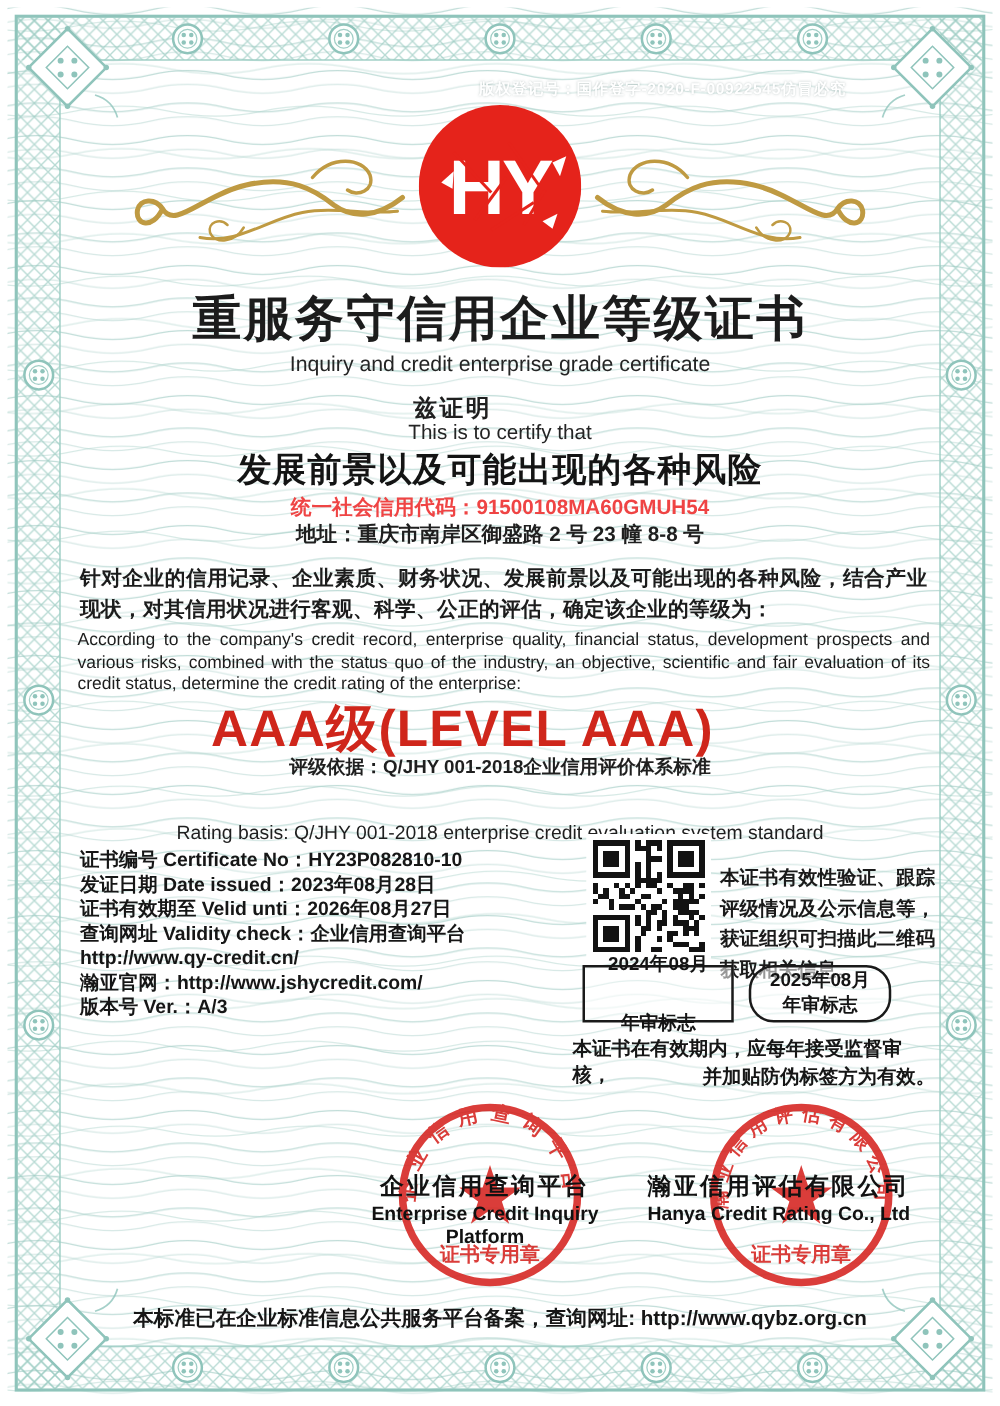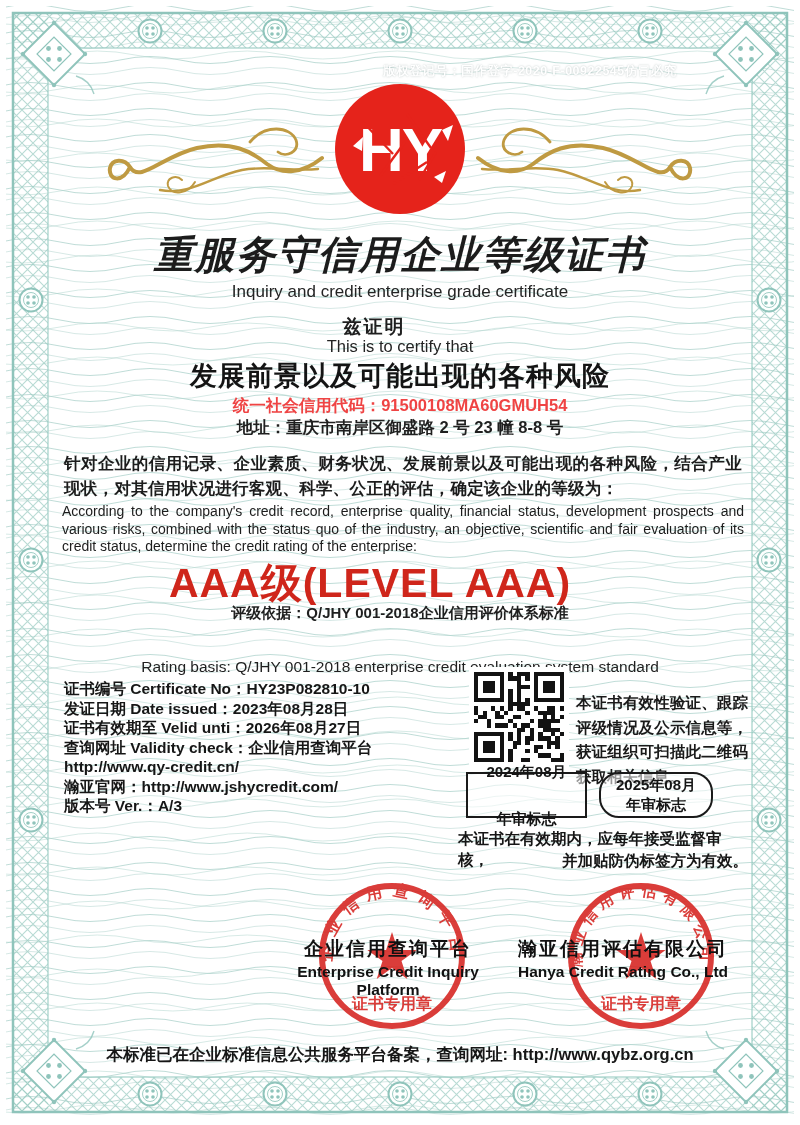--- a/index.html
+++ b/index.html
@@ -7,23 +7,23 @@
   .cert{position:relative;width:800px;height:1125px;margin:0 auto;background:#fdfefe;overflow:hidden;}
   .abs{position:absolute;}
   .ctr{text-align:center;}
   .bg-svg{position:absolute;left:0;top:0;}
   .copyright{left:310px;top:63px;width:440px;color:#ffffff;font-size:12.5px;font-weight:600;
     letter-spacing:.5px;text-shadow:0 0 2px rgba(60,90,85,.35);}
   .logo{left:335px;top:84px;width:130px;height:130px;}
   .flourish{width:232px;height:100px;top:112px;}
   .flourish.left{left:100px;}
   .flourish.right{left:468px;transform:scaleX(-1);}
-  .title-zh{left:0;top:228px;width:800px;font-size:39px;font-weight:700;color:#1c1c1c;letter-spacing:2px;font-style:italic;}
+  .title-zh{left:0;top:228px;width:800px;font-size:39px;font-weight:700;color:#1c1c1c;letter-spacing:2px;}
   .title-en{left:0;top:282px;width:800px;font-size:17px;color:#242424;}
-  .certify-zh{left:12px;top:314px;width:724px;font-size:19px;font-weight:600;color:#1f1f1f;letter-spacing:2px;}
+  .certify-zh{left:0;top:314px;width:724px;font-size:19px;font-weight:600;color:#1f1f1f;letter-spacing:2px;}
   .certify-en{left:0;top:337px;width:800px;font-size:16.5px;color:#242424;}
   .company{left:0;top:358px;width:800px;font-size:27px;font-weight:700;color:#141414;letter-spacing:1px;}
   .code-line{left:0;top:395px;width:800px;font-size:16.5px;font-weight:600;color:#ef4444;}
   .addr-line{left:0;top:417px;width:800px;font-size:16.5px;font-weight:600;color:#1f1f1f;}
   .para-zh{left:64px;top:451px;width:678px;font-size:16.5px;font-weight:600;color:#1c1c1c;
     line-height:25px;letter-spacing:.3px;text-align:justify;}
   .para-en{left:62px;top:503px;width:682px;font-size:14px;color:#1c1c1c;line-height:17.5px;text-align:justify;}
   .rating{left:0;top:556px;width:740px;font-size:41px;font-weight:700;color:#cf261b;letter-spacing:1px;}
   .basis-zh{left:0;top:604px;width:800px;font-size:15px;font-weight:600;color:#1f1f1f;}
   .basis-en{left:0;top:622px;width:800px;font-size:15.5px;color:#1f1f1f;margin-top:36px;}

